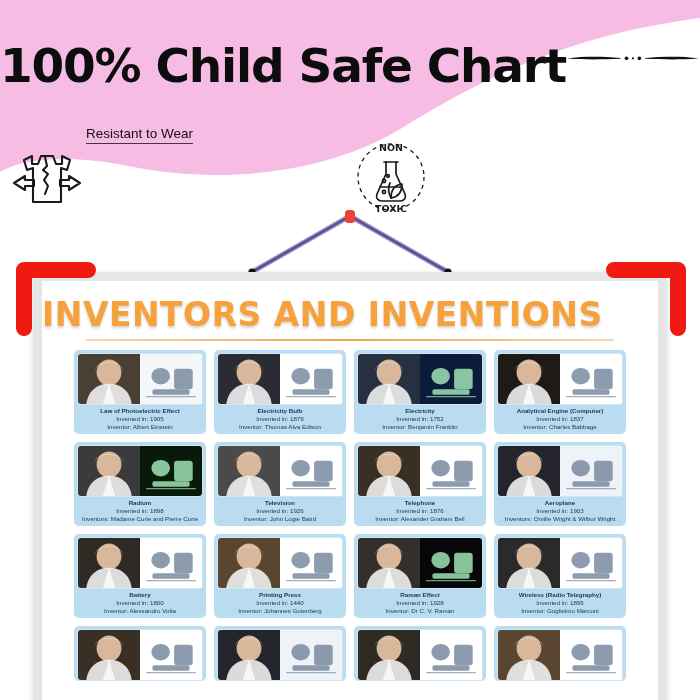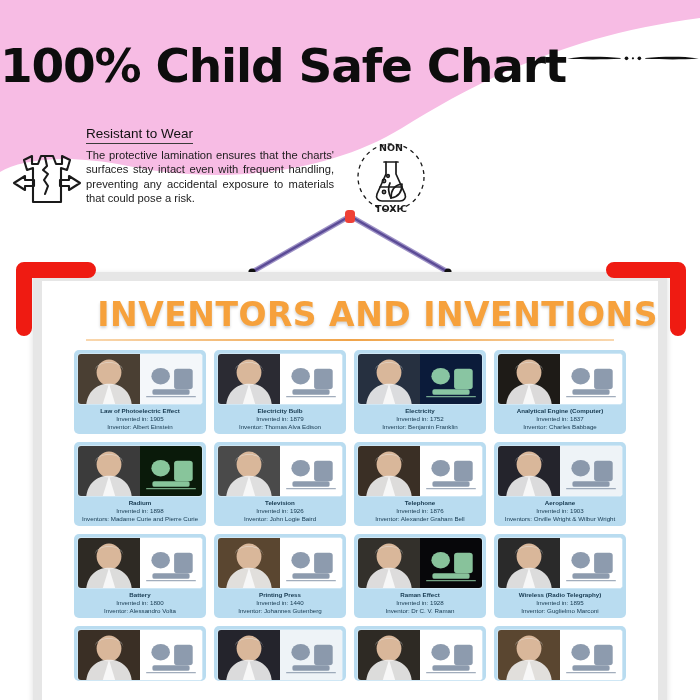--- a/index.html
+++ b/index.html
@@ -81,21 +81,21 @@
     box-shadow:0 2px 6px rgba(0,0,0,.14);
   }
   #poster {
     width:100%; height:100%;
     background:#ffffff;
     overflow:hidden;
     position:relative;
   }
 
   #poster-title {
-    text-align:right;
+    text-align:left;
     margin-top:14px;
     font-size:33px;
     font-weight:900;
     font-family:"DejaVu Sans", sans-serif;
     letter-spacing:0.5px;
     color:#F6A13C;
     -webkit-text-stroke:1.4px #ffffff;
     paint-order:stroke fill;
     text-shadow: 0 2px 3px rgba(0,0,0,.18);
   }
@@ -166,21 +166,20 @@
         <g fill="none" stroke="#1a1a1a" stroke-width="2.1" stroke-linejoin="round" stroke-linecap="round">
           <path d="M20,12 L20,20 L26,20 L29,12 L41,12 L44,20 L50,20 L50,12 L58,16 L55,26 L49,24 L49,58 L21,58 L21,24 L15,26 L12,16 Z"></path>
           <path d="M33,13 L35,22 L31,26 L36,30 L32,36 L36,42 L33,50"></path>
           <path d="M13,32 L2,39 L13,46 L13,42 L22,42 L22,36 L13,36 Z"></path>
           <path d="M57,32 L68,39 L57,46 L57,42 L48,42 L48,36 L57,36 Z"></path>
         </g>
       </svg>
     </div>
     <div class="feature-body">
       <div class="feature-title">Resistant to Wear</div>
-      <div class="feature-text">The protective lamination ensures that the charts' surfaces stay intact even with frequent handling, preventing any accidental exposure to materials that could pose a risk.</div>
     </div>
   </div>
 
   <div class="feature" id="feature-toxic">
     <div class="feature-icon">
       <svg width="74" height="74" viewBox="0 0 74 74">
         <circle cx="37" cy="37" r="33" fill="none" stroke="#1a1a1a" stroke-width="1.3" stroke-dasharray="4 4"></circle>
         <g fill="none" stroke="#1a1a1a" stroke-width="1.7" stroke-linejoin="round" stroke-linecap="round">
           <path d="M30,22 L44,22"></path>
           <path d="M32,22 L32,34 L23,54 C21.5,58 24,61 28,61 L46,61 C50,61 52.5,58 51,54 L42,34 L42,22"></path>

